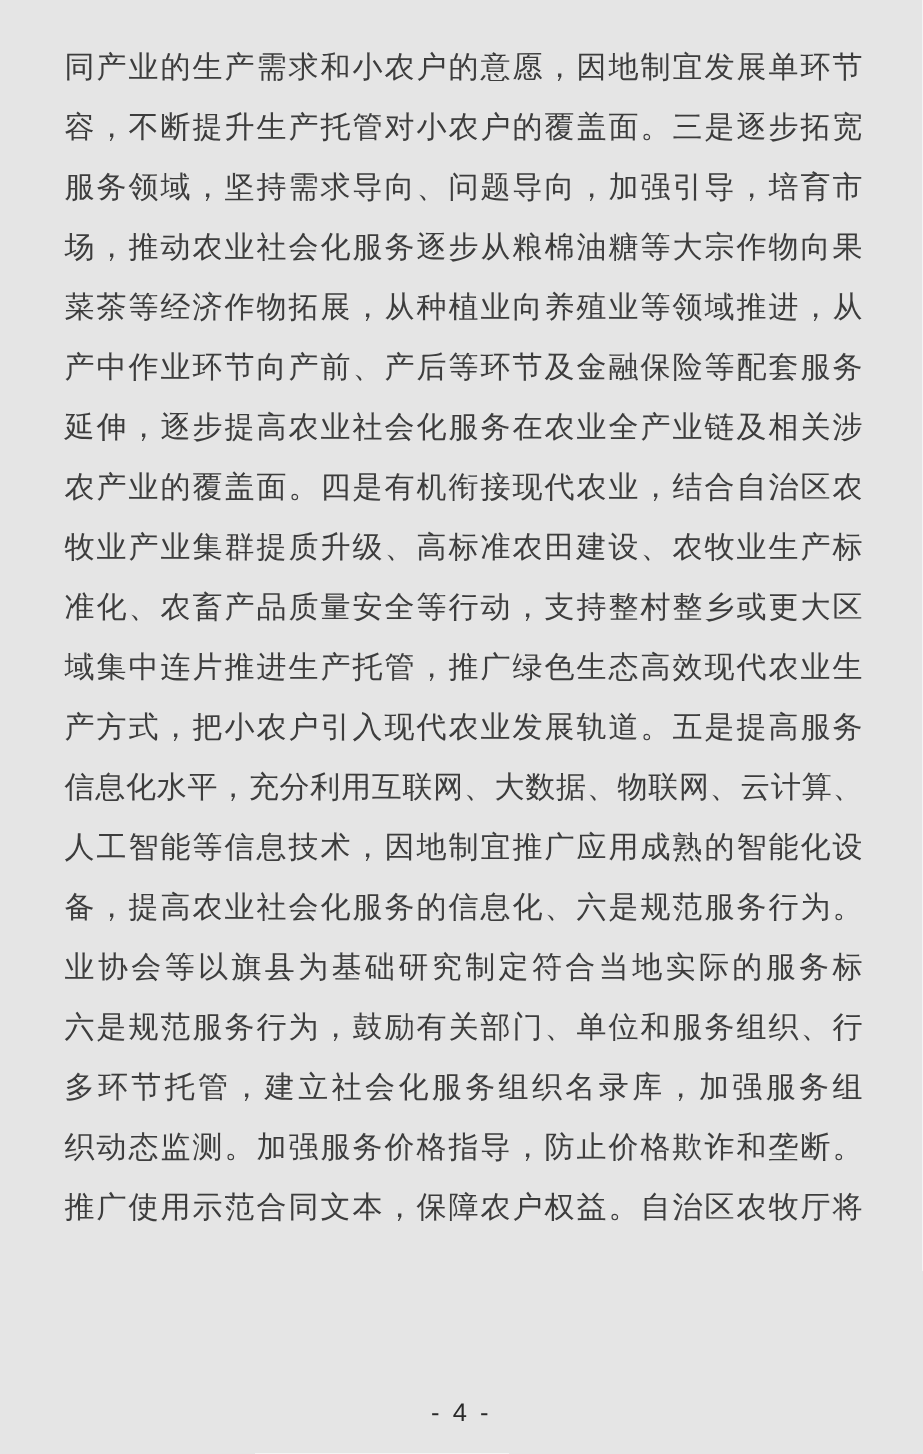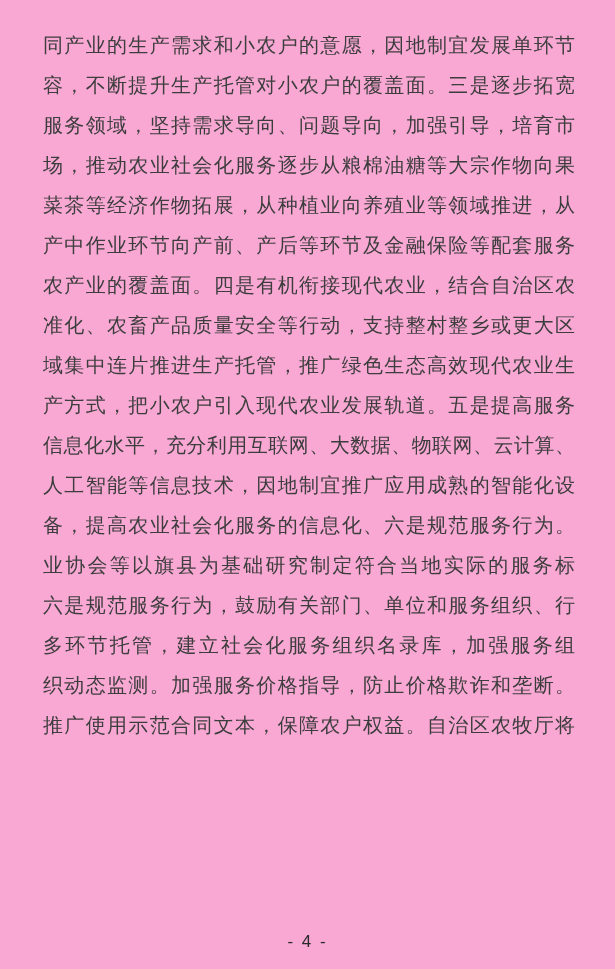--- a/index.html
+++ b/index.html
@@ -4,21 +4,21 @@
 <style>
   html, body {
     margin: 0;
     padding: 0;
     background: #ffffff;
   }
   .page {
     position: relative;
     width: 615px;
     height: 969px;
-    background: #f9a8d4;
+    background: #e5e5e5;
     overflow: hidden;
     font-family: "Liberation Serif", "DejaVu Serif", serif;
   }
   .text-block {
     position: absolute;
     left: 43px;
     top: 25px;
     width: 532px;
   }
   .line {
@@ -49,21 +49,23 @@
 <body>
 
 <div class="page">
   <div class="text-block">
     <div class="line">同产业的生产需求和小农户的意愿，因地制宜发展单环节</div>
     <div class="line">容，不断提升生产托管对小农户的覆盖面。三是逐步拓宽</div>
     <div class="line">服务领域，坚持需求导向、问题导向，加强引导，培育市</div>
     <div class="line">场，推动农业社会化服务逐步从粮棉油糖等大宗作物向果</div>
     <div class="line">菜茶等经济作物拓展，从种植业向养殖业等领域推进，从</div>
     <div class="line">产中作业环节向产前、产后等环节及金融保险等配套服务</div>
+    <div class="line">延伸，逐步提高农业社会化服务在农业全产业链及相关涉</div>
     <div class="line">农产业的覆盖面。四是有机衔接现代农业，结合自治区农</div>
+    <div class="line">牧业产业集群提质升级、高标准农田建设、农牧业生产标</div>
     <div class="line">准化、农畜产品质量安全等行动，支持整村整乡或更大区</div>
     <div class="line">域集中连片推进生产托管，推广绿色生态高效现代农业生</div>
     <div class="line">产方式，把小农户引入现代农业发展轨道。五是提高服务</div>
     <div class="line">信息化水平，充分利用互联网、大数据、物联网、云计算、</div>
     <div class="line">人工智能等信息技术，因地制宜推广应用成熟的智能化设</div>
     <div class="line">备，提高农业社会化服务的信息化、六是规范服务行为。</div>
     <div class="line">业协会等以旗县为基础研究制定符合当地实际的服务标</div>
     <div class="line">六是规范服务行为，鼓励有关部门、单位和服务组织、行</div>
     <div class="line">多环节托管，建立社会化服务组织名录库，加强服务组</div>
     <div class="line">织动态监测。加强服务价格指导，防止价格欺诈和垄断。</div>

